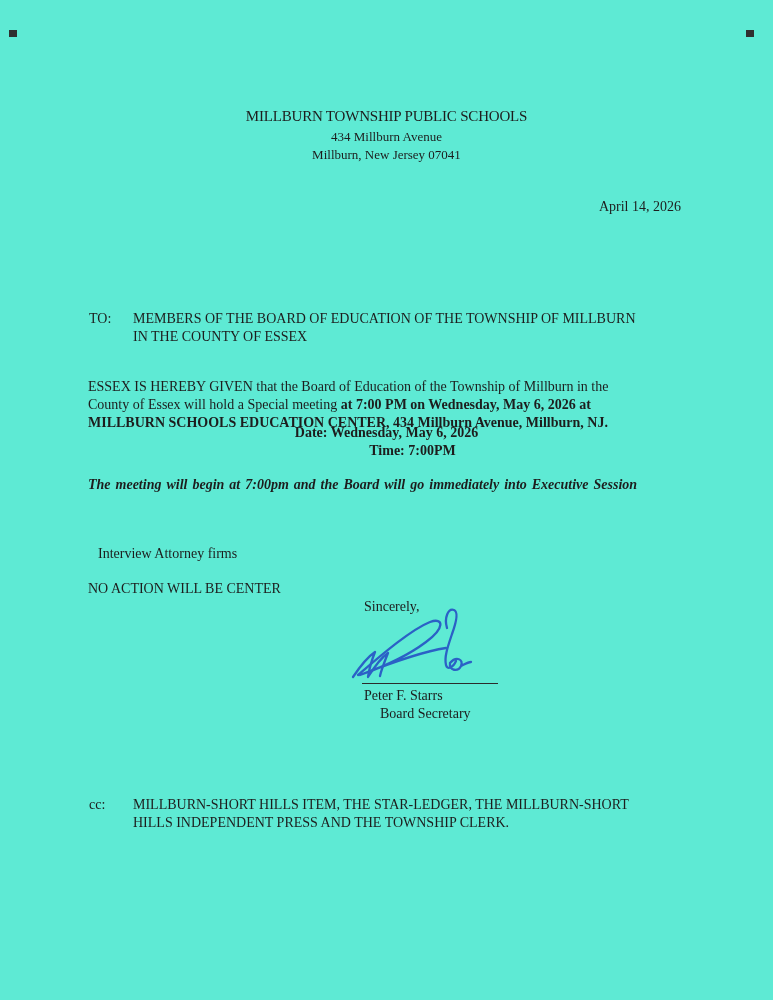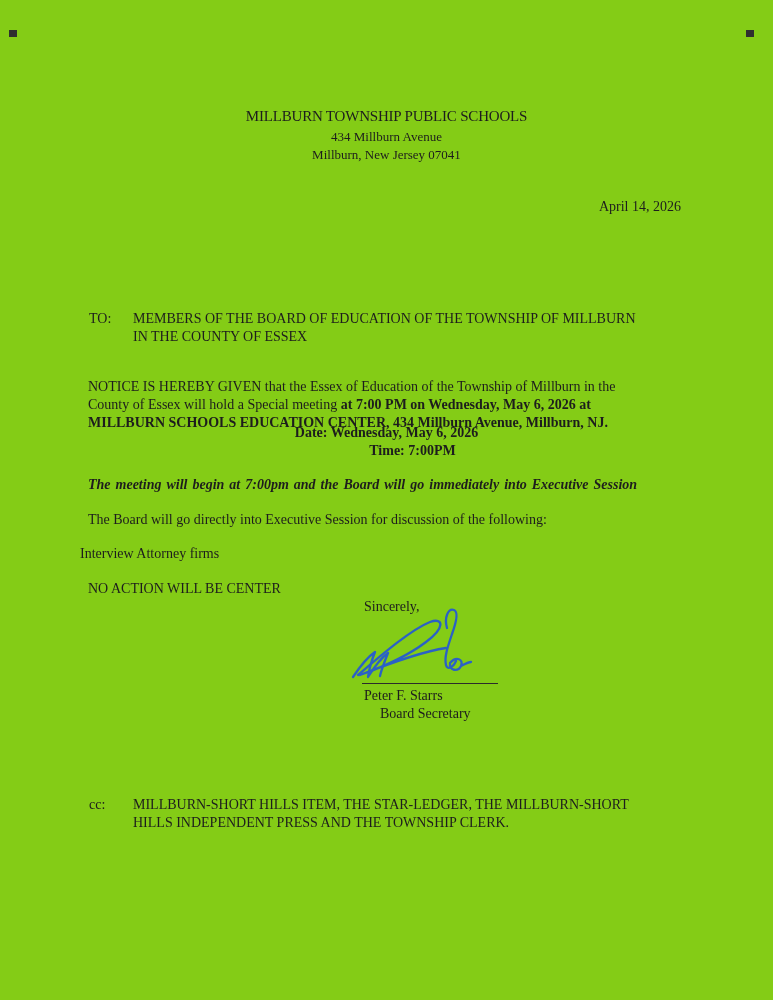--- a/index.html
+++ b/index.html
@@ -4,21 +4,21 @@
 <style>
   html, body {
     margin: 0;
     padding: 0;
     background: #ffffff;
   }
   .page {
     position: relative;
     width: 773px;
     height: 1000px;
-    background: #84cc16;
+    background: #5eead4;
     overflow: hidden;
     font-family: "Liberation Serif", "DejaVu Serif", serif;
     color: #1d1d1d;
     font-size: 14px;
   }
   .abs { position: absolute; white-space: nowrap; }
   .center { left: 0; width: 773px; text-align: center; }
   .bold { font-weight: bold; }
   .bolditalic { font-weight: bold; font-style: italic; }
   .corner-mark {
@@ -63,32 +63,31 @@
   <div class="abs" style="top:199px; right:92px;">April 14, 2026</div>
 
 
   <div>
     <div class="abs hang-label line" style="top:286px;">TO:</div>
     <div class="abs hang-body line" style="top:286px;">MEMBERS OF THE BOARD OF EDUCATION OF THE TOWNSHIP OF MILLBURN</div>
     <div class="abs hang-body line" style="top:304px;">IN THE COUNTY OF ESSEX</div>
   </div>
 
   <div>
-    <div class="abs line" style="left:88px; top:354px;">NOTICE IS HEREBY GIVEN that the Essex of Education of the Township of Millburn in the</div>
+    <div class="abs line" style="left:88px; top:354px;">ESSEX IS HEREBY GIVEN that the Board of Education of the Township of Millburn in the</div>
     <div class="abs line" style="left:88px; top:372px;"><span>County of Essex will hold a Special meeting </span><span class="bold">at 7:00 PM on Wednesday, May 6, 2026 at</span></div>
     <div class="abs line bold" style="left:88px; top:390px;">MILLBURN SCHOOLS EDUCATION CENTER, 434 Millburn Avenue, Millburn, NJ.</div>
   </div>
 
   <div class="abs center bold" style="top:425px;">Date: Wednesday, May 6, 2026</div>
   <div class="abs center bold" style="top:443px;padding-left:26px;">Time: 7:00PM</div>
 
   <div class="abs bolditalic italic-note" style="left:88px; top:477px;">The meeting will begin at 7:00pm and the Board will go immediately into Executive Session</div>
 
-  <div class="abs" style="left:88px; top:512px;">The Board will go directly into Executive Session for discussion of the following:</div>
-  <div class="abs" style="left:80px; top:546px;">Interview Attorney firms</div>
+  <div class="abs" style="left:98px; top:546px;">Interview Attorney firms</div>
   <div class="abs" style="left:88px; top:581px;">NO ACTION WILL BE CENTER</div>
 
   <div>
     <div class="abs" style="left:364px; top:599px;">Sincerely,</div>
 
     <svg class="sig-svg" width="130" height="80" viewBox="0 0 130 80">
       <g fill="none" stroke="#2b61c6" stroke-width="2.3" stroke-linecap="round" stroke-linejoin="round">
         <path d="M 10 71 C 30 54 62 26 82 18 C 96 13 97 24 78 38 C 58 53 32 64 12 71 C 40 60 78 47 98 44"></path>
         <path d="M 5 73 C 13 61 21 52 27 48 C 23 58 21 66 20 73 C 27 62 34 53 40 49 C 36 59 33 67 32 72"></path>
         <path d="M 99 24 C 96 14 100 4 106 6 C 111 8 108 19 104 30 C 100 42 96 53 98 61 C 99 66 105 64 108 57"></path>

